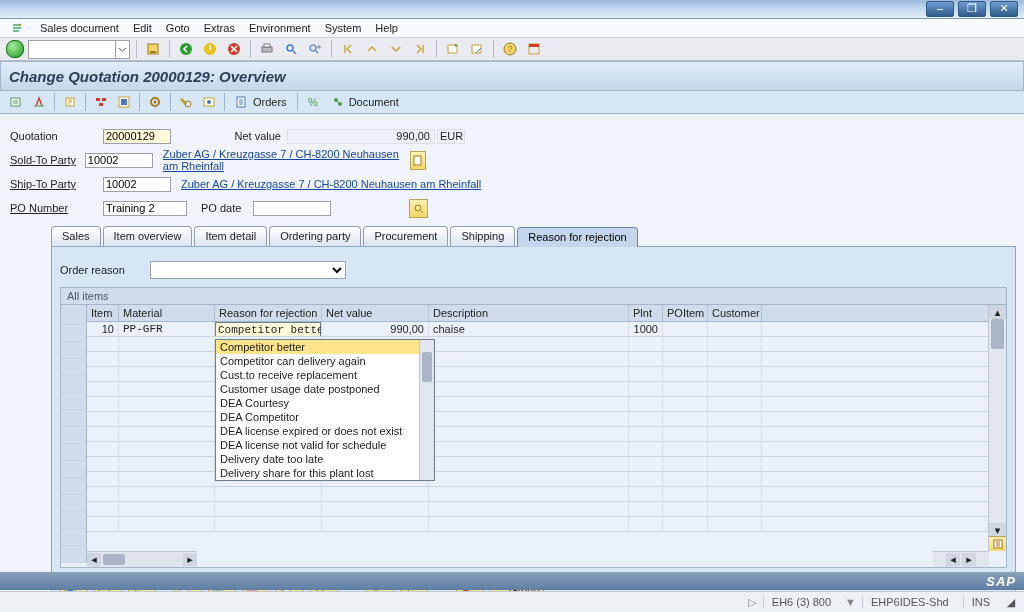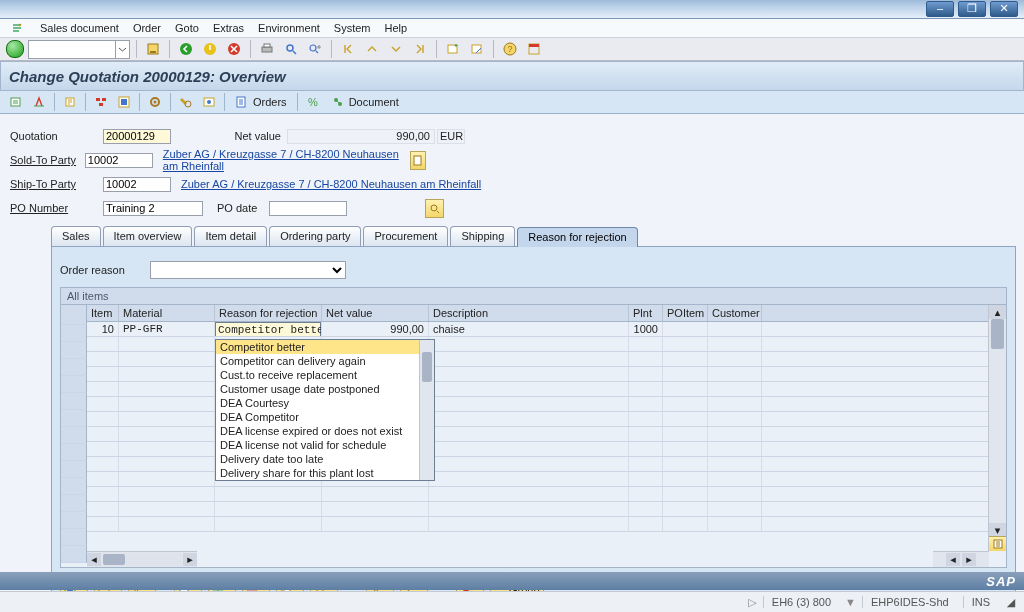--- a/index.html
+++ b/index.html
@@ -122,21 +122,21 @@
 </div>
 
 <div class="menubar">
   <span class="cueicon">
     <svg viewBox="0 0 14 14">
         <path d="M3 4h8M3 7h8M3 10h6" stroke="#4a6" stroke-width="1.5" fill="none"></path>
         <path d="M11 3l-2 2" stroke="#c80" stroke-width="1.5"></path>
       </svg>
   </span>
   <span>Sales document</span>
-  <span>Order</span>
+  <span>Edit</span>
   <span>Goto</span>
   <span>Extras</span>
   <span>Environment</span>
   <span>System</span>
   <span>Help</span>
 </div>
 
 <div class="stdtool">
   <div class="check"></div>
   <div class="cmdbox">
@@ -342,21 +342,21 @@
         </svg>
     </div>
   </div>
   <div class="frow">
     <div class="flabel lnk">Ship-To Party</div>
     <input class="finput" style="width: 68px;" value="10002">
     <a class="partylink">Zuber AG / Kreuzgasse 7 / CH-8200 Neuhausen am Rheinfall</a>
   </div>
   <div class="frow">
     <div class="flabel lnk">PO Number</div>
-    <input class="finput" style="width: 100px;" value="Training 2">
+    <input class="finput" style="width: 84px;" value="Training 2">
     <div style="width:14px;"></div>
     <div style="width:52px;">PO date</div>
     <input class="finput" style="width: 78px;" value="">
     <div class="suffix-btn" style="margin-left:78px;">
       <svg width="11" height="11">
           <circle cx="5" cy="5" r="3" fill="none" stroke="#9b7a1a"></circle>
           <path d="M8 8l2 2" stroke="#9b7a1a"></path>
         </svg>
     </div>
   </div>

